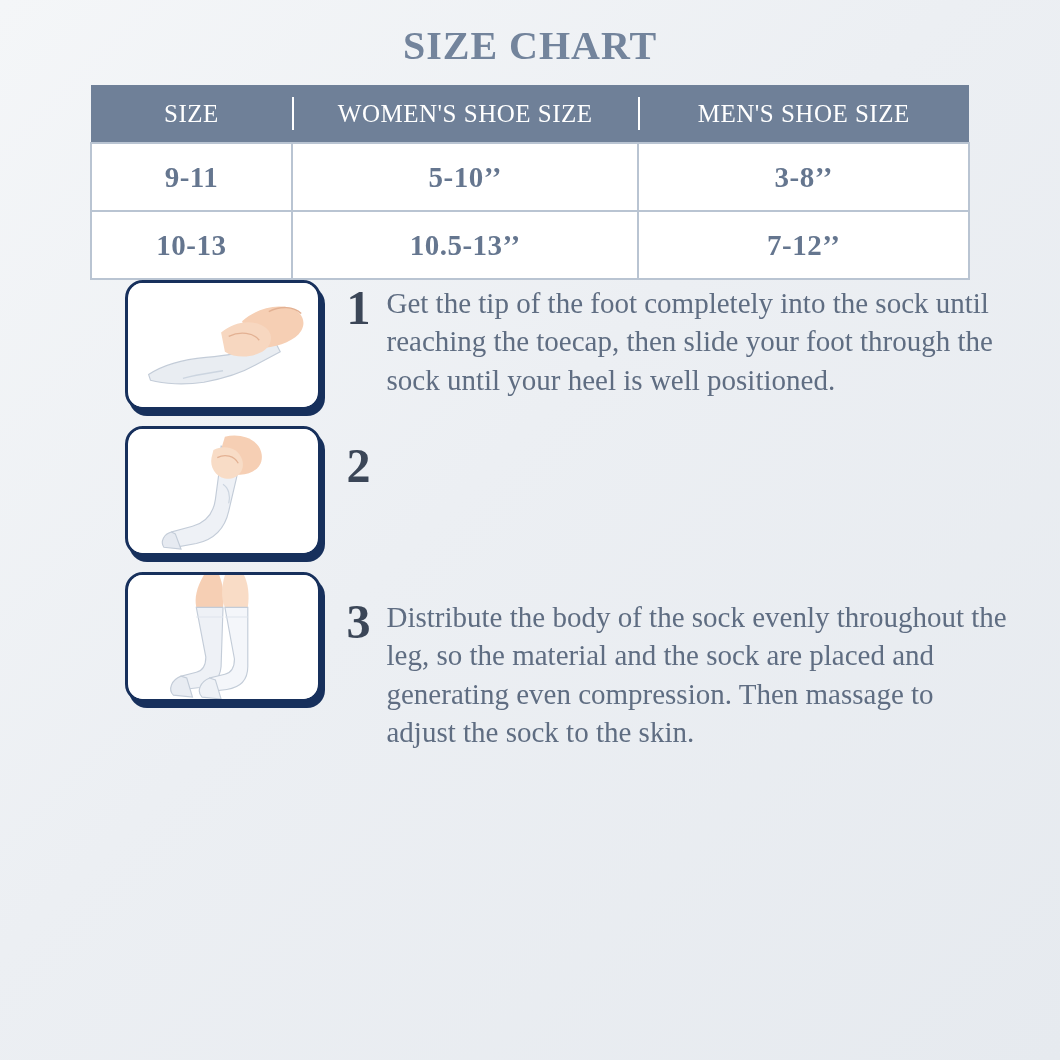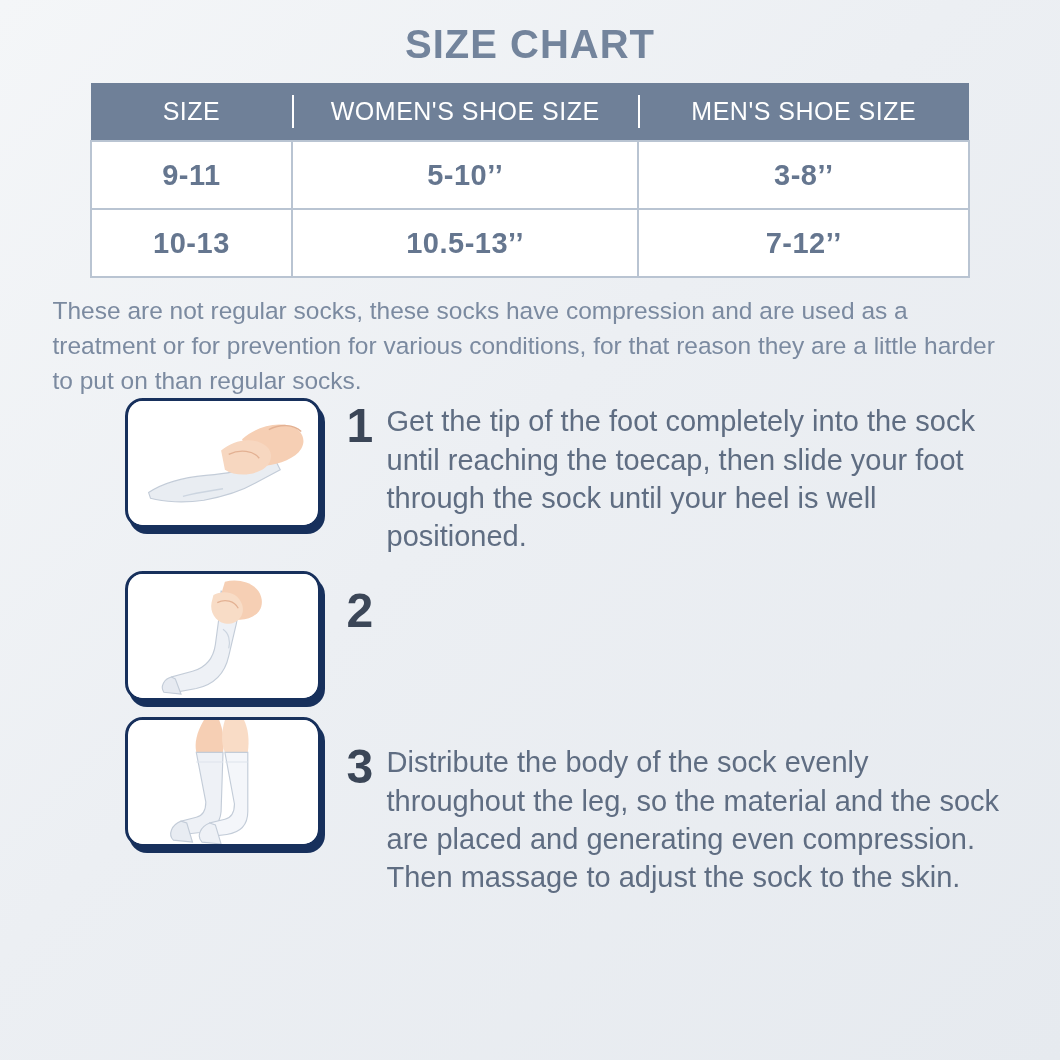--- a/index.html
+++ b/index.html
@@ -15,20 +15,21 @@
     color: #6b7b92;
     overflow: hidden;
     position: relative;
   }
 
   .page {
     width: 1060px;
     height: 1060px;
     position: relative;
     padding: 0;
+    font-family: Liberation Serif, serif;
   }
 
   
   .chart-title {
     text-align: center;
     font-size: 40px;
     font-weight: bold;
     letter-spacing: 1px;
     color: #73849c;
     padding-top: 22px;
@@ -177,21 +178,20 @@
         <td>3-8’’</td>
       </tr>
       <tr>
         <td>10-13</td>
         <td>10.5-13’’</td>
         <td>7-12’’</td>
       </tr>
     </tbody>
   </table>
 
-  <p class="note">These are not regular socks, these socks have compression and are used as a treatment or for prevention for  various conditions, for that reason they are a little harder to put on than regular socks.</p>
 
 
   <div class="steps">
 
     <div class="step step-1">
       <div class="thumb">
         <svg viewBox="0 0 196 130">
           <rect x="0" y="0" width="196" height="130" fill="#ffffff"></rect>
           <path d="M20 96 C35 86 58 80 80 78 C100 76 118 74 130 66 L150 56 L158 72 L132 86 C118 94 100 100 78 104 C58 107 36 106 22 102 Z" fill="#e9edf2" stroke="#c3ccd8" stroke-width="1.2"></path>
           <path d="M118 40 C132 28 150 22 168 26 C180 29 186 40 180 50 C174 60 158 66 142 68 L126 62 Z" fill="#f6cfb4"></path>

